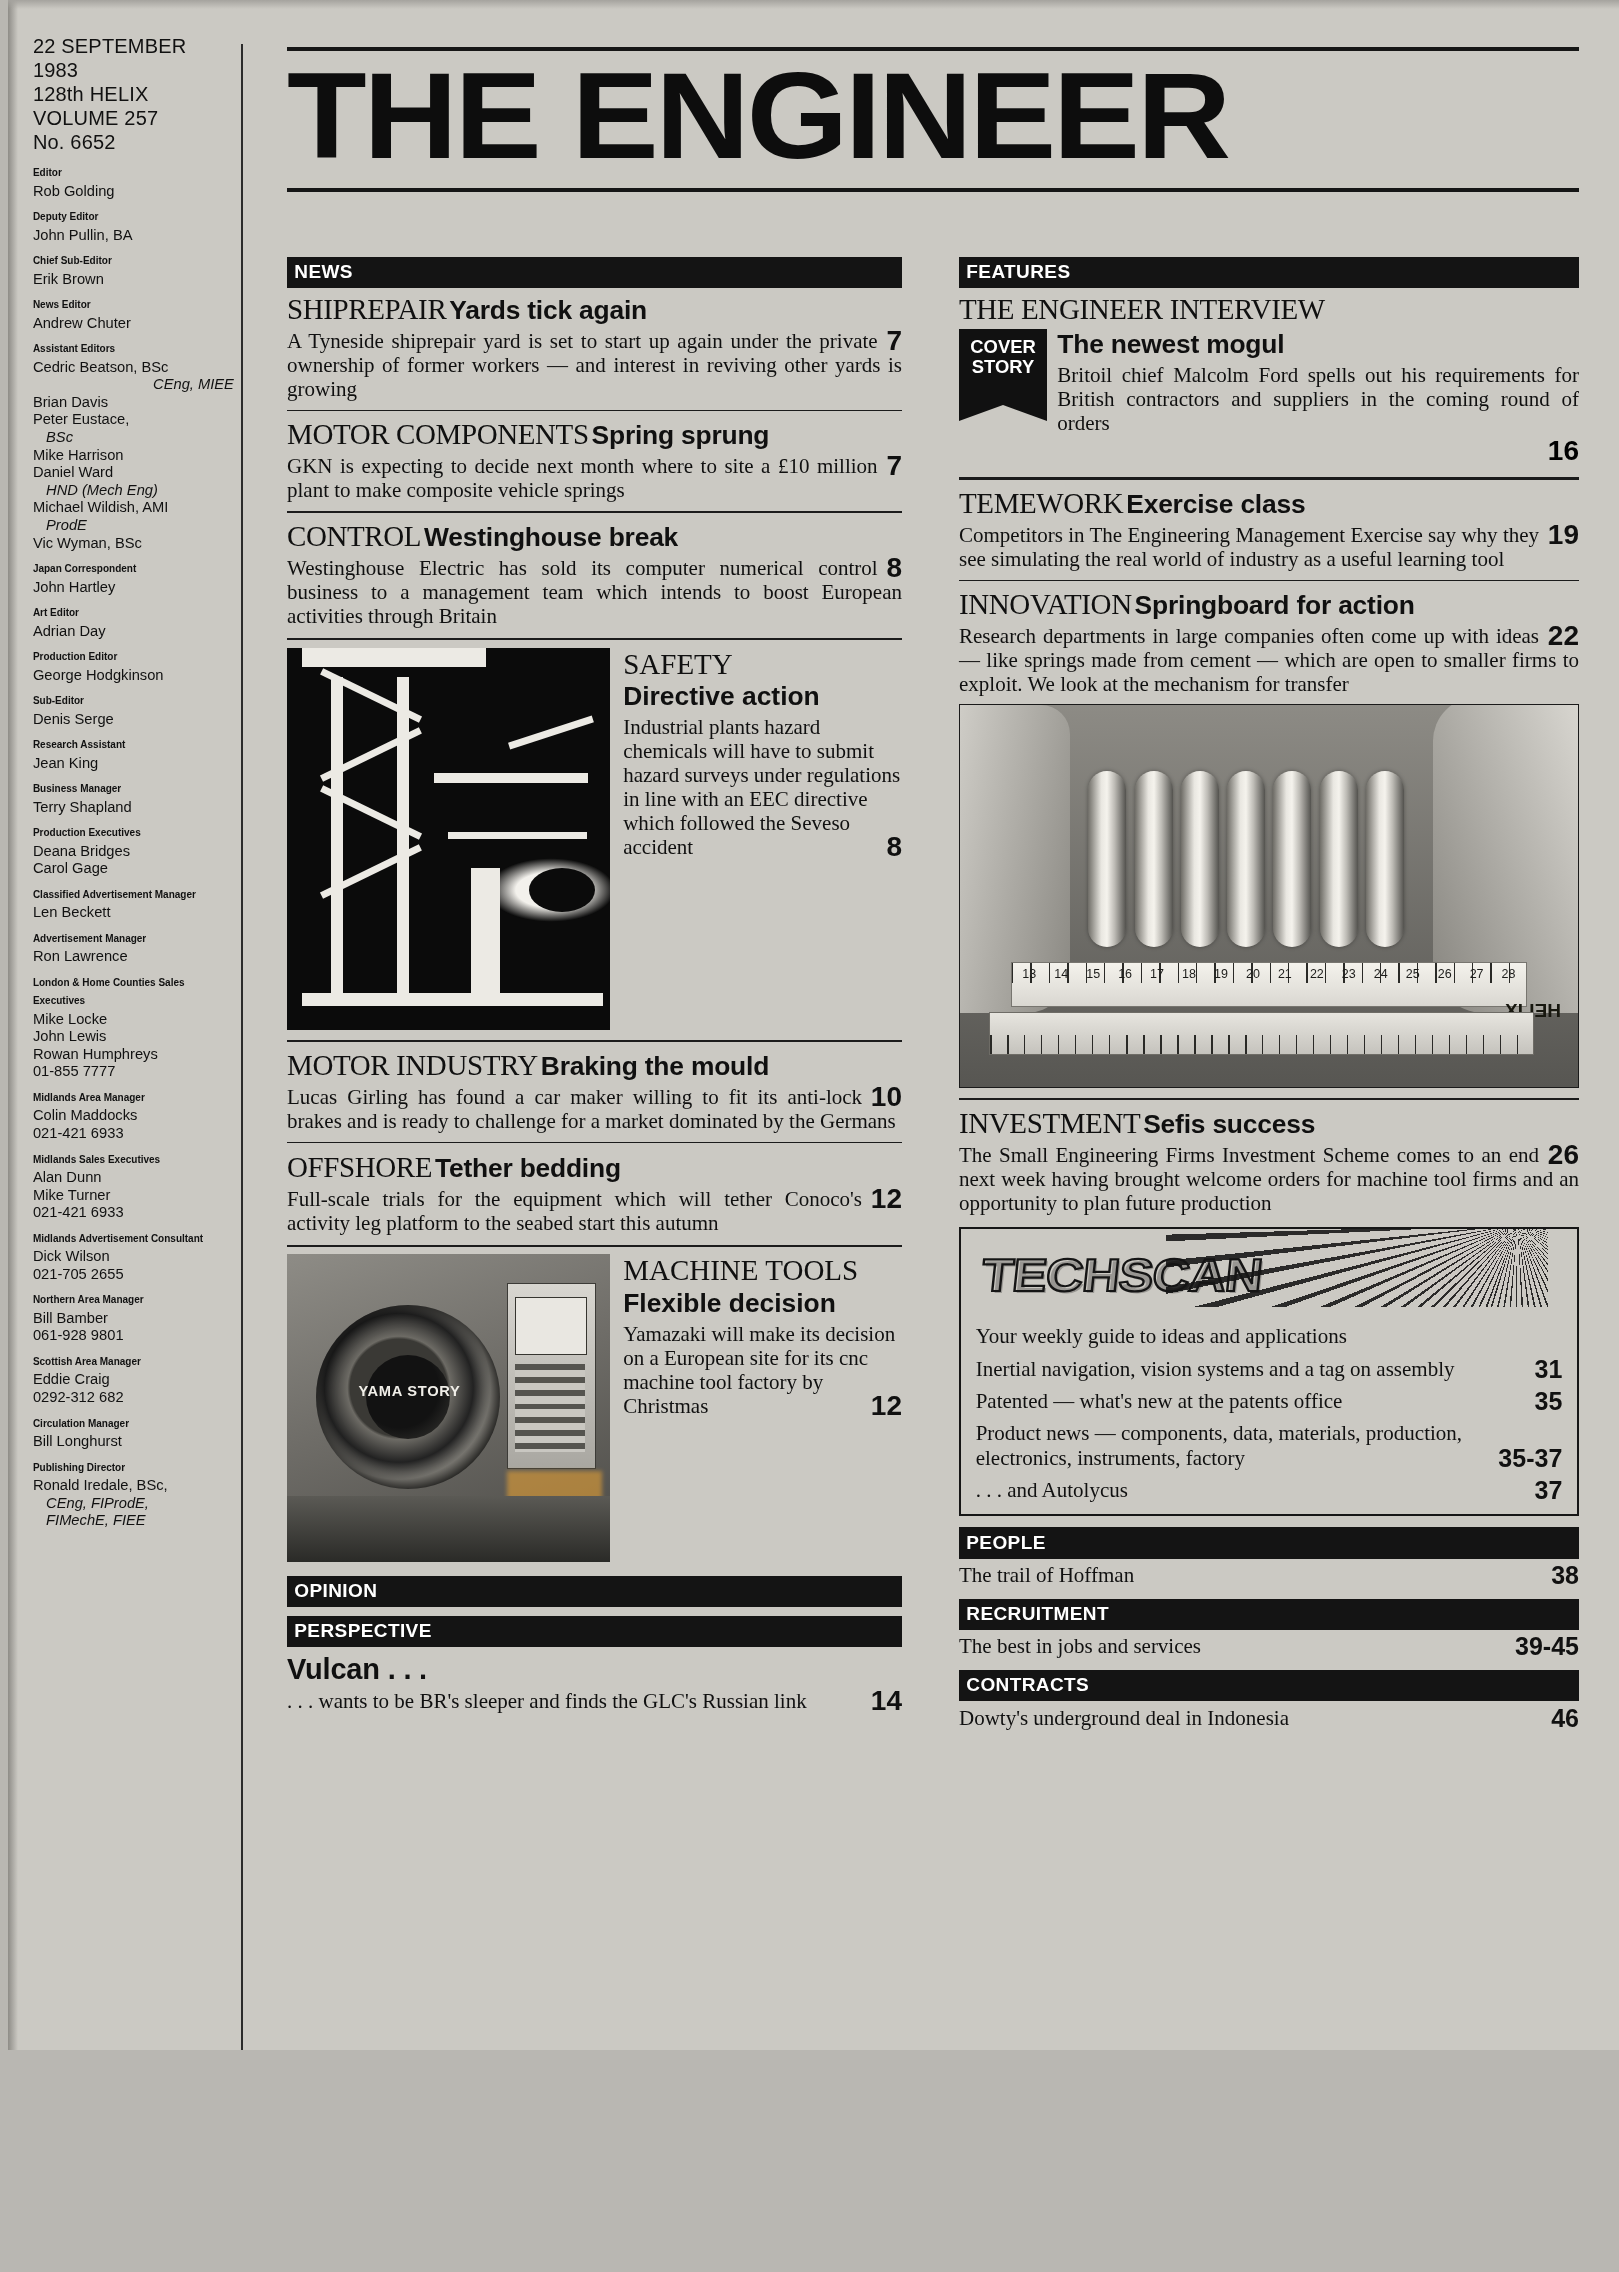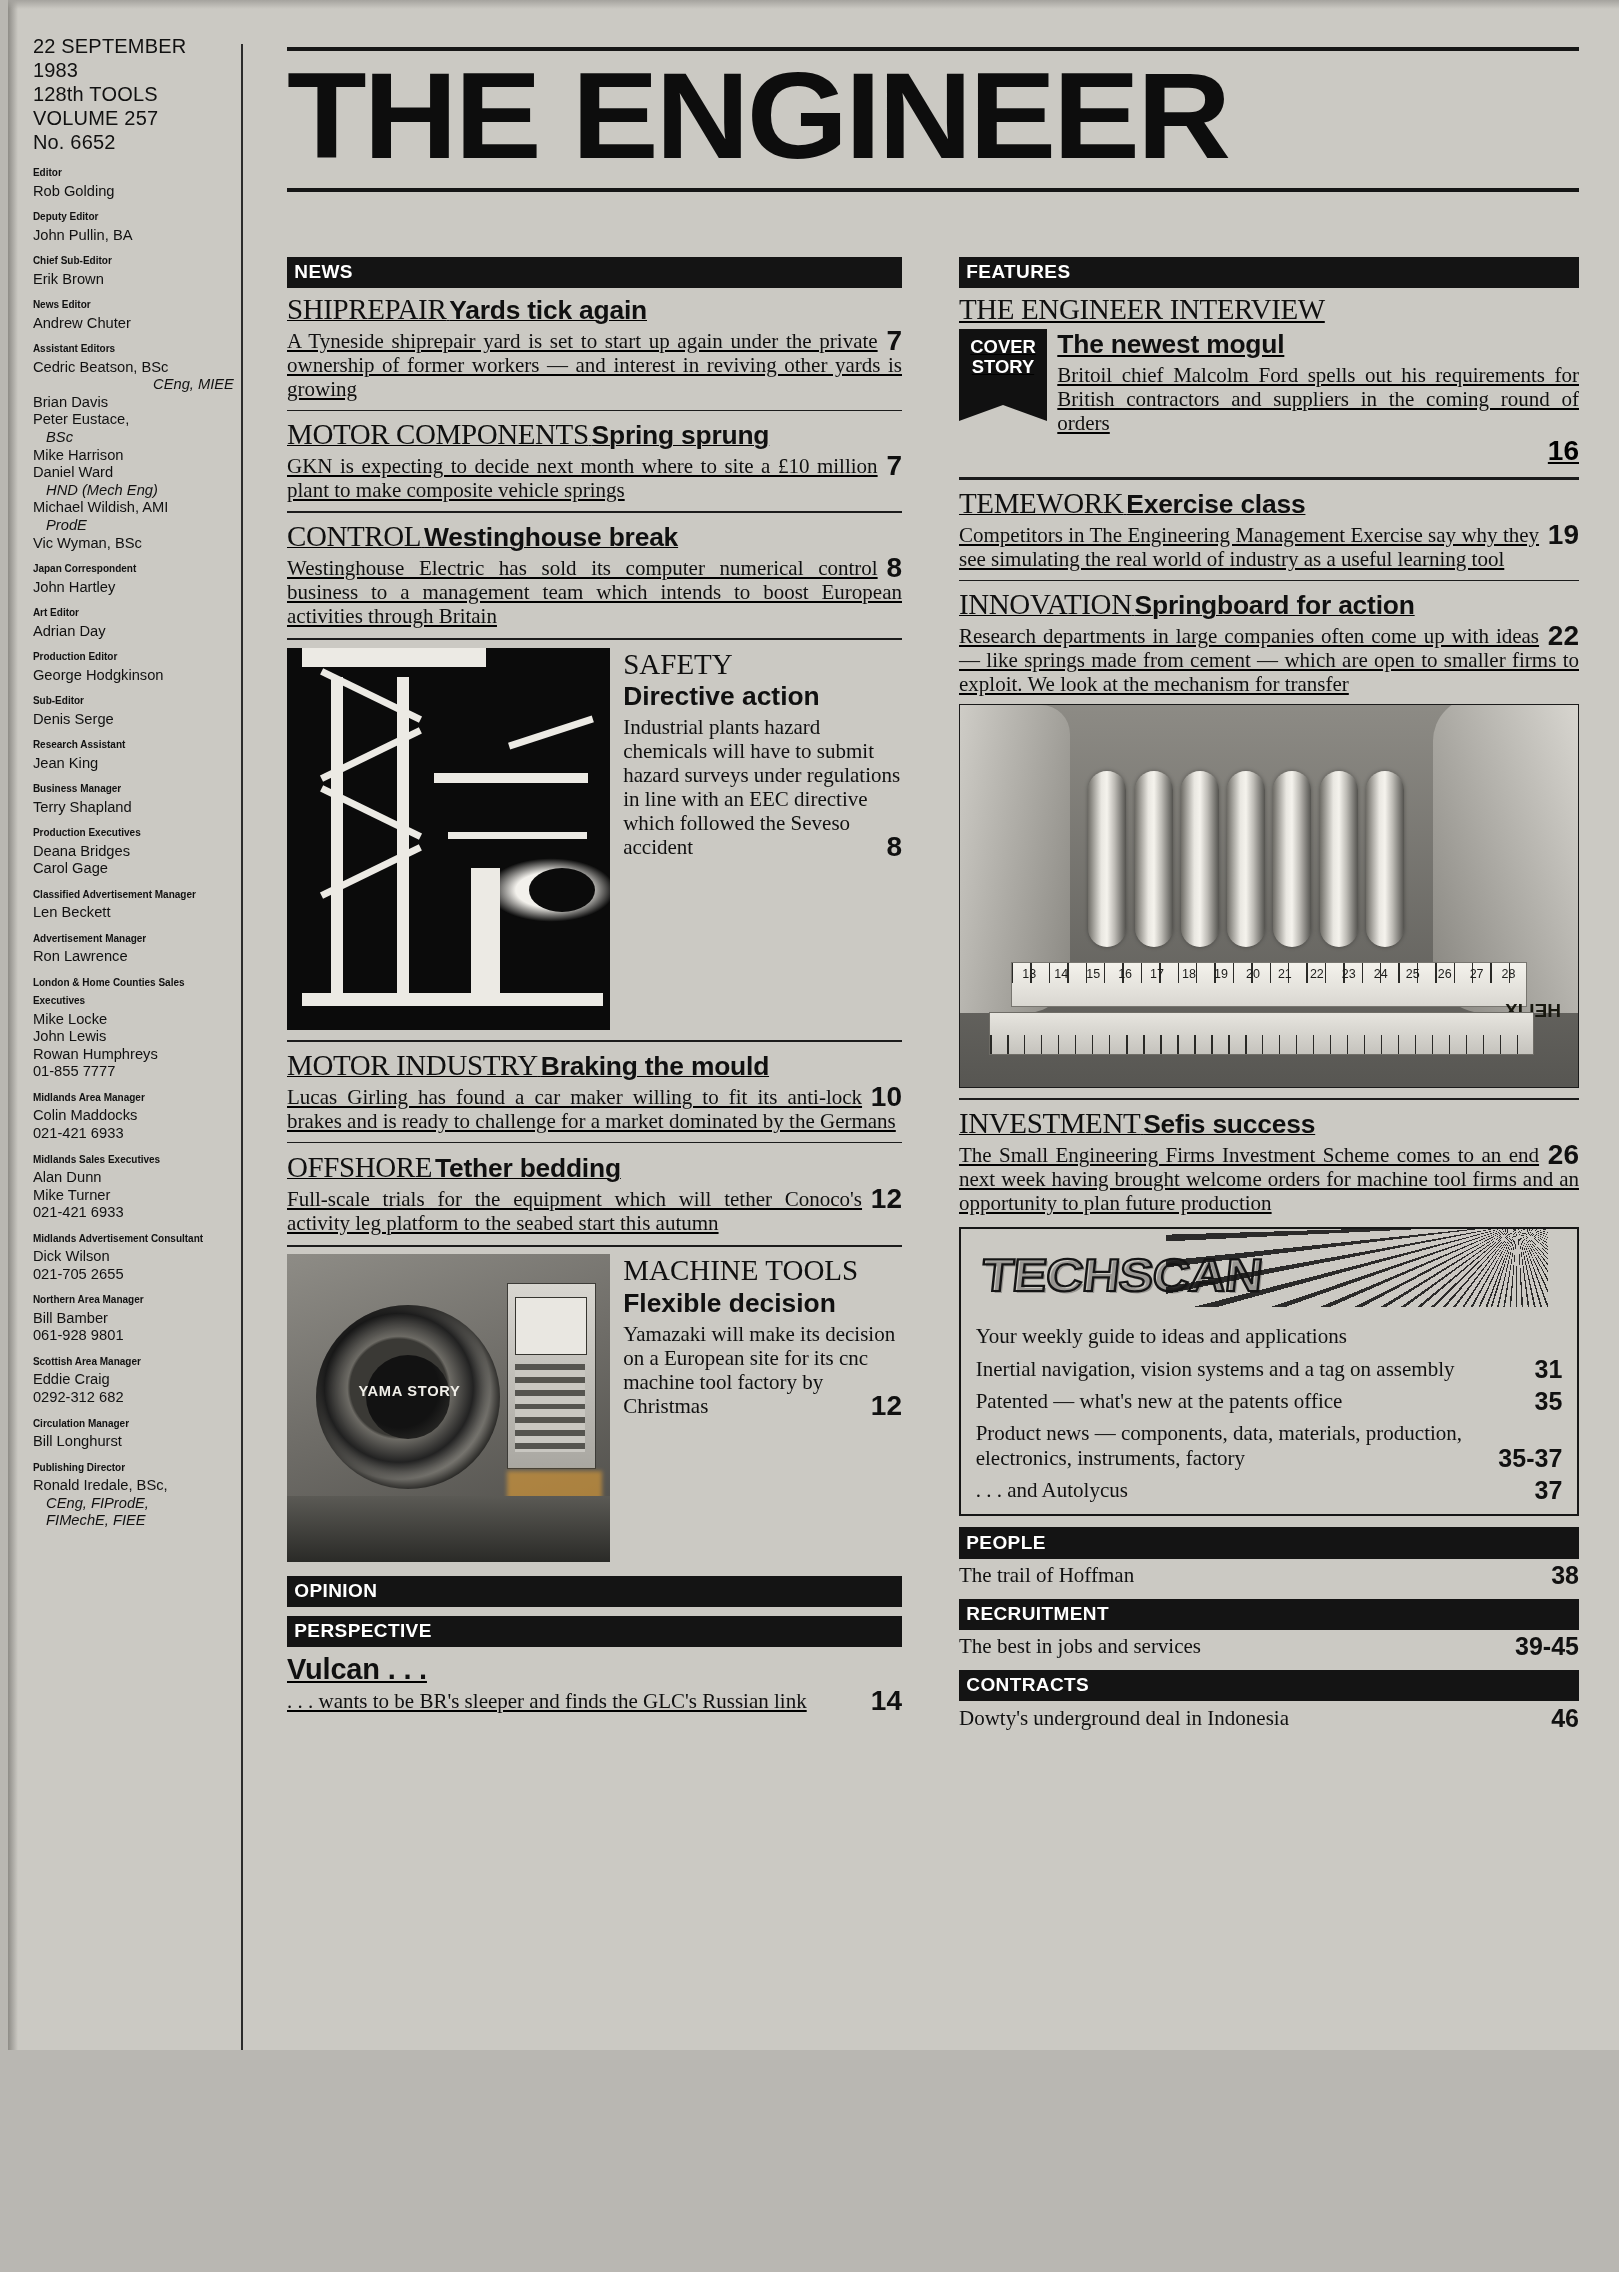--- a/index.html
+++ b/index.html
@@ -100,21 +100,21 @@
     letter-spacing: 0.4px;
     padding: 4.4px 0 5.1px 7.3px;
     margin-bottom: 4.4px;
   }
   .secbar span { background: #141414; }
 
   .rule-thin { height: 1.5px; background: #1b1b1b; margin: 8.8px 0 7.3px 0; }
   .rule-med  { height: 2.2px; background: #1b1b1b; margin: 10.3px 0 7.3px 0; }
 
   
-  .item { margin-bottom: 2.9px; text-decoration: underline; }
+  .item { margin-bottom: 2.9px; }
   .dept {
     font-family: "Liberation Serif", serif;
     font-size: 29px;
     line-height: 32px;
     letter-spacing: -0.4px;
     color: #101010;
     display: inline;
   }
   .hl {
     font-family: "Liberation Sans", sans-serif;
@@ -391,21 +391,21 @@
 
 <div id="page">
   <div id="paper"></div>
   <div id="bleed-left"></div>
   <div id="bleed-top"></div>
 
   <div id="leftcol">
     <div>
       <div class="issue-line">22 SEPTEMBER</div>
       <div class="issue-line">1983</div>
-      <div class="issue-line">128th TOOLS</div>
+      <div class="issue-line">128th HELIX</div>
       <div class="issue-line">VOLUME 257</div>
       <div class="issue-line">No. 6652</div>
     </div>
     <div class="staff-block" id="staff-list">
         <div class="staff-role">Editor</div>
         <div class="staff-name">Rob Golding</div>
         <div class="staff-role">Deputy Editor</div>
         <div class="staff-name">John Pullin, BA</div>
         <div class="staff-role">Chief Sub-Editor</div>
         <div class="staff-name">Erik Brown</div>

